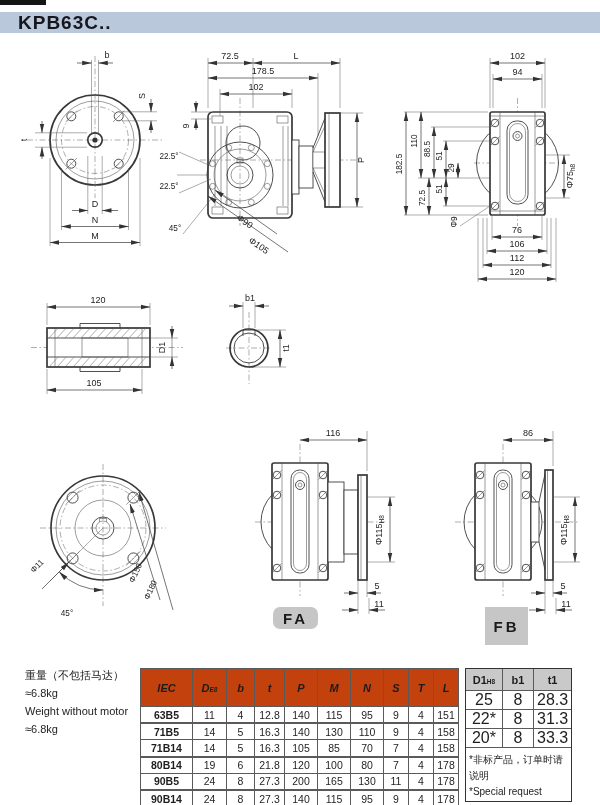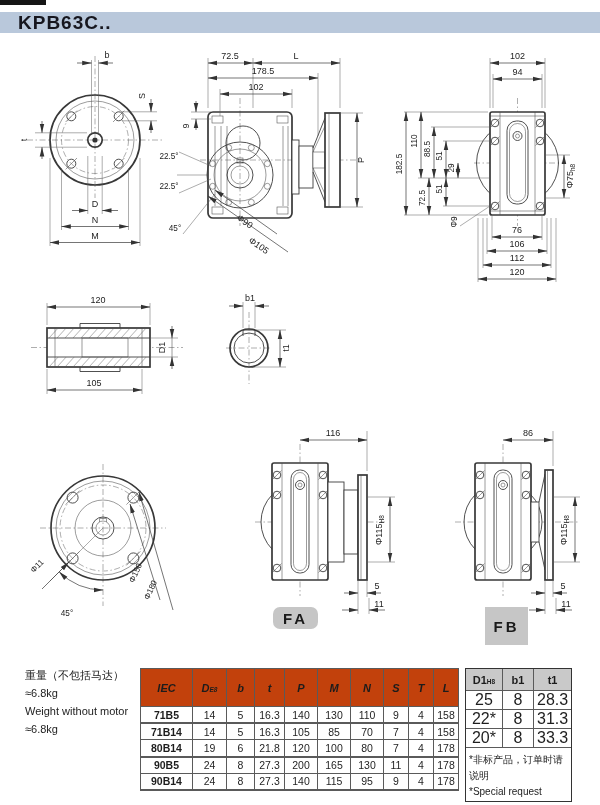--- a/index.html
+++ b/index.html
@@ -532,20 +532,32 @@
         <th><span>P</span></th>
         <th><span>M</span></th>
         <th><span>N</span></th>
         <th><span>S</span></th>
         <th><span>T</span></th>
         <th><span>L</span></th>
       </tr>
     </thead>
     <tbody>
         <tr>
+          <td class="b">63B5</td>
+          <td>11</td>
+          <td>4</td>
+          <td>12.8</td>
+          <td>140</td>
+          <td>115</td>
+          <td>95</td>
+          <td>9</td>
+          <td>4</td>
+          <td>151</td>
+        </tr>
+        <tr>
           <td class="b">71B5</td>
           <td>14</td>
           <td>5</td>
           <td>16.3</td>
           <td>140</td>
           <td>130</td>
           <td>110</td>
           <td>9</td>
           <td>4</td>
           <td>158</td>

